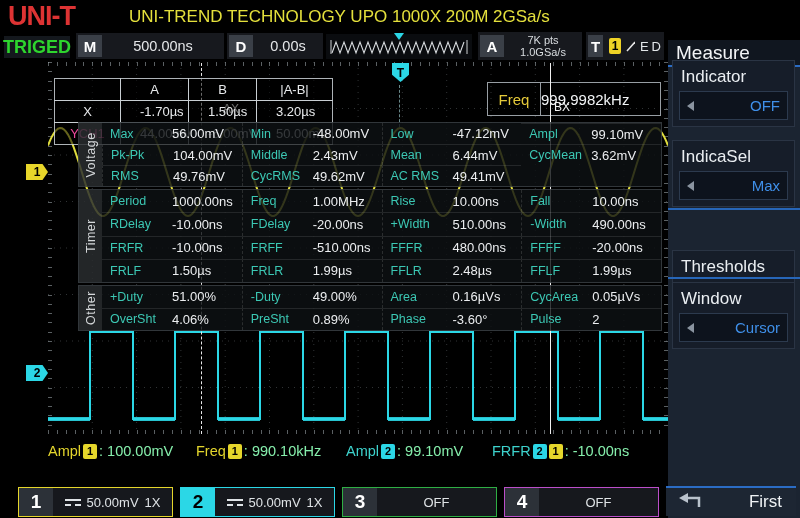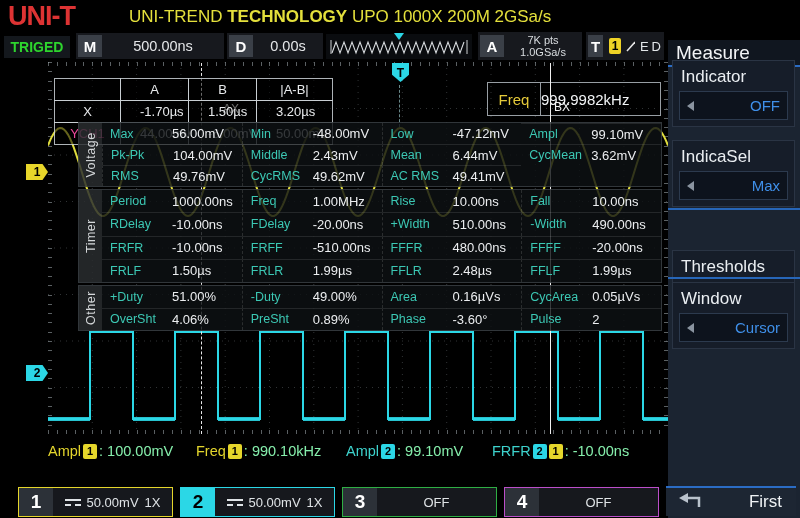--- a/index.html
+++ b/index.html
@@ -3,29 +3,29 @@
 <meta charset="utf-8">
 <style>
   html,body{margin:0;padding:0;background:#000;}
   .screen{position:relative;width:800px;height:518px;background:#000;overflow:hidden;
           font-family:"Liberation Sans","DejaVu Sans",sans-serif;}
   .abs{position:absolute;}
 
   
   .logo{left:8px;top:1px;font-size:27px;font-weight:900;letter-spacing:-1px;color:#dd3333;}
   .title{left:129px;top:7px;font-size:17px;color:#e4e03c;white-space:nowrap;}
-  .title b{font-weight:700;}
+  .title b{font-weight:400;}
 
   
   .sb-box{position:absolute;background:#17191e;display:flex;align-items:center;height:26px;top:33px;}
   .chip{display:inline-flex;align-items:center;justify-content:center;background:#3a3f47;color:#fff;
         font-weight:700;font-size:15px;width:24px;height:22px;margin:0 0 0 2px;}
   .sb-val{flex:1;text-align:center;color:#e4e6e8;font-size:14.5px;}
   .triged{left:4px;top:36px;width:66px;height:22px;background:#14181d;display:flex;align-items:center;
-          justify-content:center;color:#2ed52e;font-weight:700;font-size:14px;}
+          justify-content:center;color:#2ed52e;font-weight:700;font-size:18px;}
   .posbox{left:326px;top:34px;width:146px;height:25px;background:#0a0c0f;}
   .pos-tri{left:394px;top:33px;width:0;height:0;border-left:5px solid transparent;border-right:5px solid transparent;
            border-top:7px solid #2bd7e6;}
   .acq-lines{display:flex;flex-direction:column;line-height:12px;flex:1;text-align:center;color:#d9dde0;font-size:11px;}
   .badge1{display:inline-flex;align-items:center;justify-content:center;width:15px;height:16px;border-radius:2px;
           background:#efd326;color:#000;font-weight:700;font-size:12px;margin-left:6px;}
   .trig-ed{color:#e2e6e9;font-size:13px;letter-spacing:3px;margin-left:5px;}
 
   
   .grid-bg{left:48px;top:62px;width:620px;height:372px;background:#000;}

